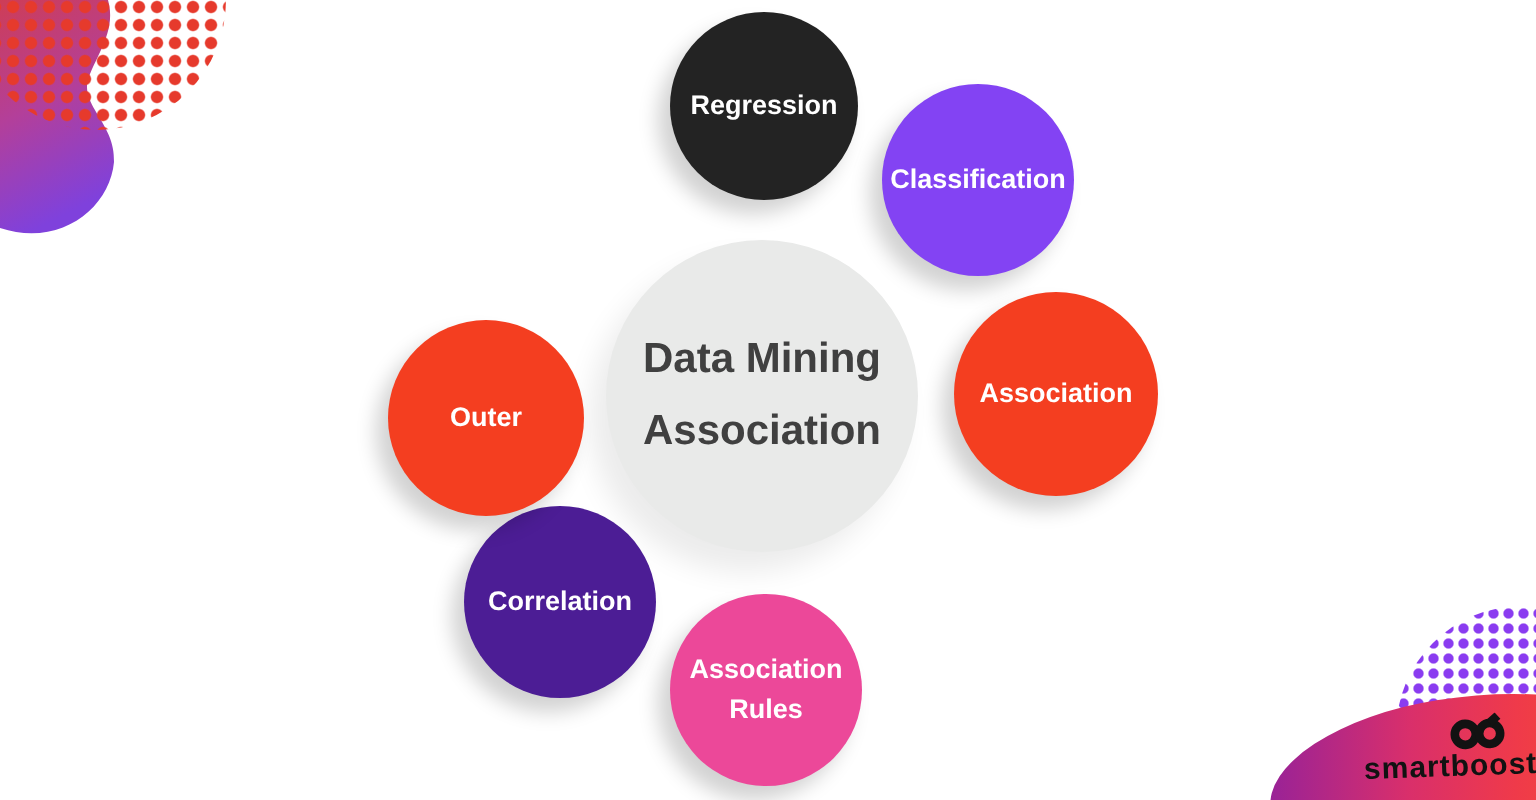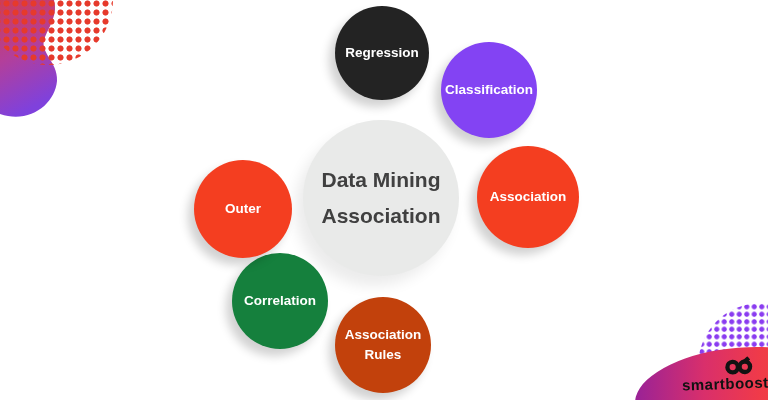--- a/index.html
+++ b/index.html
@@ -138,23 +138,23 @@
 
   <div class="circle node node-0" style="background: rgb(35, 35, 35); text-align: center;">
     <span>Regression</span>
   </div>
   <div class="circle node node-1" style="background: rgb(131, 67, 243);">
     <span>Classification</span>
   </div>
   <div class="circle node node-2" style="background: rgb(244, 62, 32);">
     <span>Association</span>
   </div>
-  <div class="circle node node-4" style="background: #c2410c;">
+  <div class="circle node node-4" style="background: #ec4899;">
     <span>Association Rules</span>
   </div>
-  <div class="circle node node-5" style="background: #15803d;">
+  <div class="circle node node-5" style="background: #4c1d95;">
     <span>Correlation</span>
   </div>
   <div class="circle node node-6" style="background: rgb(244, 62, 32);">
     <span>Outer</span>
   </div>
 
 </div>
 
 </body></html>

